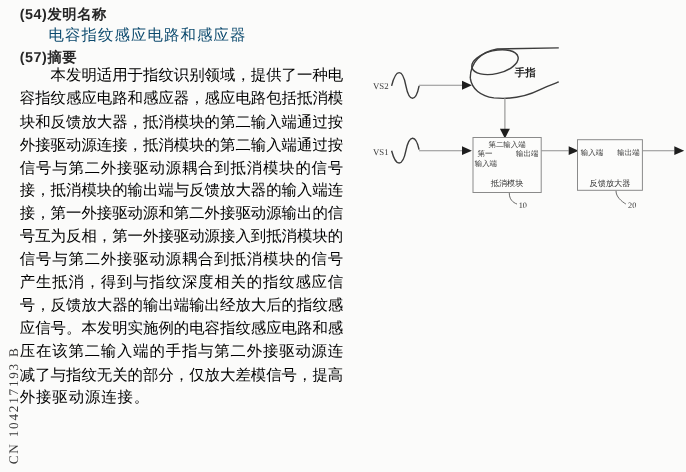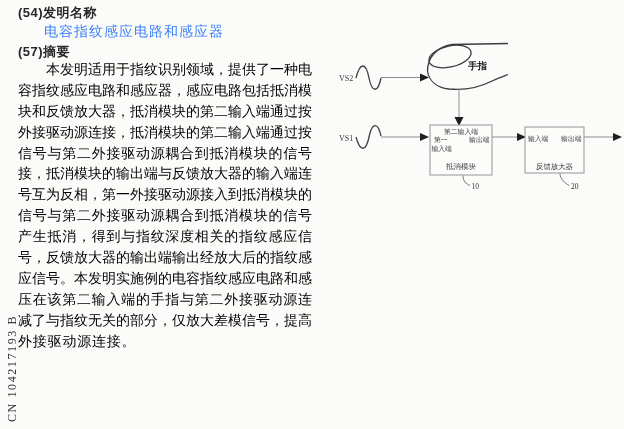--- a/index.html
+++ b/index.html
@@ -36,21 +36,21 @@
     letter-spacing: 0.5px;
   }
   .field54 { top: 4px; }
   .field57 { top: 43px; }
   .invention-title {
     position: absolute;
     left: 44px;
     top: 23px;
     font-size: 14px;
     letter-spacing: 1px;
-    color: #3b82f6;
+    color: #0c4a6e;
   }
 
   
   .abstract {
     position: absolute;
     left: 18px;
     top: 60px;
     width: 294px;
     font-size: 14px;
     color: #000000;
@@ -98,20 +98,21 @@
 
   <div class="field-label field57">(57)摘要</div>
 
   <div class="abstract">
     <div class="line first">本发明适用于指纹识别领域，提供了一种电</div>
     <div class="line">容指纹感应电路和感应器，感应电路包括抵消模</div>
     <div class="line">块和反馈放大器，抵消模块的第二输入端通过按</div>
     <div class="line">外接驱动源连接，抵消模块的第二输入端通过按</div>
     <div class="line">信号与第二外接驱动源耦合到抵消模块的信号</div>
     <div class="line">接，抵消模块的输出端与反馈放大器的输入端连</div>
+    <div class="line">接，第一外接驱动源和第二外接驱动源输出的信</div>
     <div class="line">号互为反相，第一外接驱动源接入到抵消模块的</div>
     <div class="line">信号与第二外接驱动源耦合到抵消模块的信号</div>
     <div class="line">产生抵消，得到与指纹深度相关的指纹感应信</div>
     <div class="line">号，反馈放大器的输出端输出经放大后的指纹感</div>
     <div class="line">应信号。本发明实施例的电容指纹感应电路和感</div>
     <div class="line">压在该第二输入端的手指与第二外接驱动源连</div>
     <div class="line">减了与指纹无关的部分，仅放大差模信号，提高</div>
     <div class="line last">外接驱动源连接。</div>
   </div>
 

